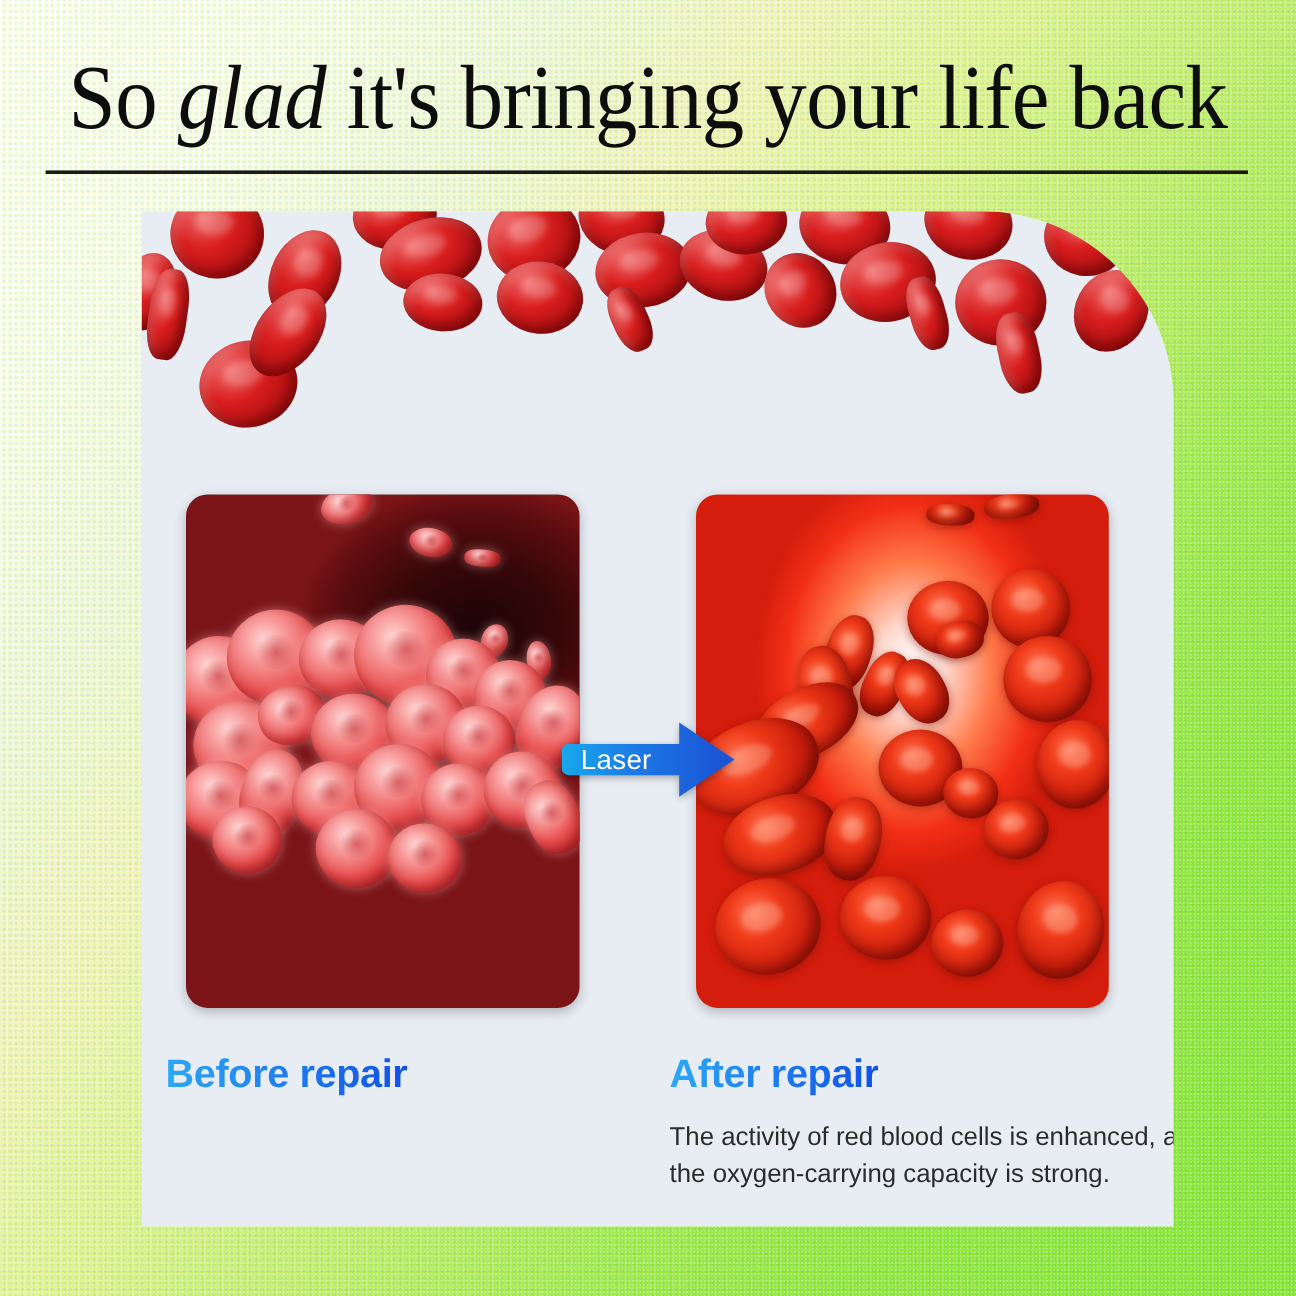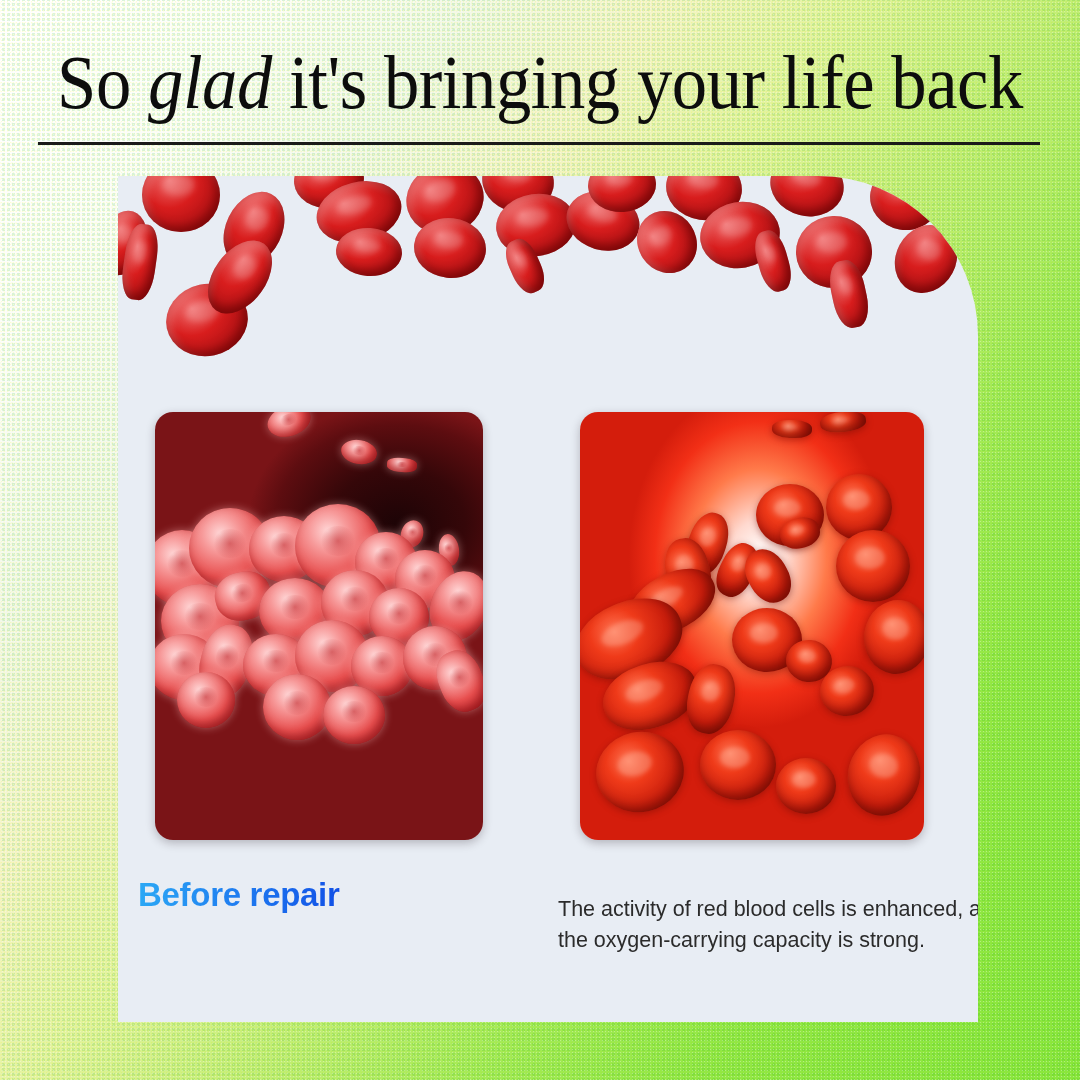--- a/index.html
+++ b/index.html
@@ -200,22 +200,36 @@
     <div class="cellA" style="left:240px;top:254px;width:54px;height:50px;transform:rotate(-10deg);"></div>
     <div class="cellA" style="left:284px;top:188px;width:66px;height:74px;transform:rotate(8deg);"></div>
     <div class="cellA" style="left:120px;top:318px;width:76px;height:70px;"></div>
     <div class="cellA" style="left:16px;top:320px;width:88px;height:80px;transform:rotate(-12deg);"></div>
     <div class="cellA" style="left:196px;top:346px;width:60px;height:56px;"></div>
     <div class="cellA" style="left:268px;top:322px;width:72px;height:82px;transform:rotate(14deg);"></div>
     <div class="cellA" style="left:192px;top:8px;width:40px;height:18px;transform:rotate(2deg);border-radius:44%;"></div>
     <div class="cellA" style="left:240px;top:0px;width:46px;height:20px;transform:rotate(-6deg);border-radius:44%;"></div>
   </div>
 
+  <div id="arrow">
+    <svg width="148" height="66" viewBox="0 0 148 66" aria-hidden="true">
+      <defs>
+        <linearGradient id="ag" x1="0" y1="0" x2="1" y2="0">
+          <stop offset="0%" stop-color="#19A8EC"></stop>
+          <stop offset="45%" stop-color="#1C77E4"></stop>
+          <stop offset="100%" stop-color="#1B4FD2"></stop>
+        </linearGradient>
+      </defs>
+      <path d="M6,20 h92 V2 l46,31 l-46,31 V46 H6 a6,6 0 0 1 -6,-6 V26 a6,6 0 0 1 6,-6 z" fill="url(#ag)"></path>
+    </svg>
+    <div id="arrow-label">Laser</div>
+  </div>
 
   <div class="cap" id="cap-before">
     <div class="cap-title">Before repair</div>
   </div>
 
   <div class="cap" id="cap-after">
+    <div class="cap-title">After repair</div>
     <div class="cap-body">The activity of red blood cells is enhanced, and the oxygen-carrying capacity is strong.</div>
   </div>
 
 </div>
 
 </body></html>

